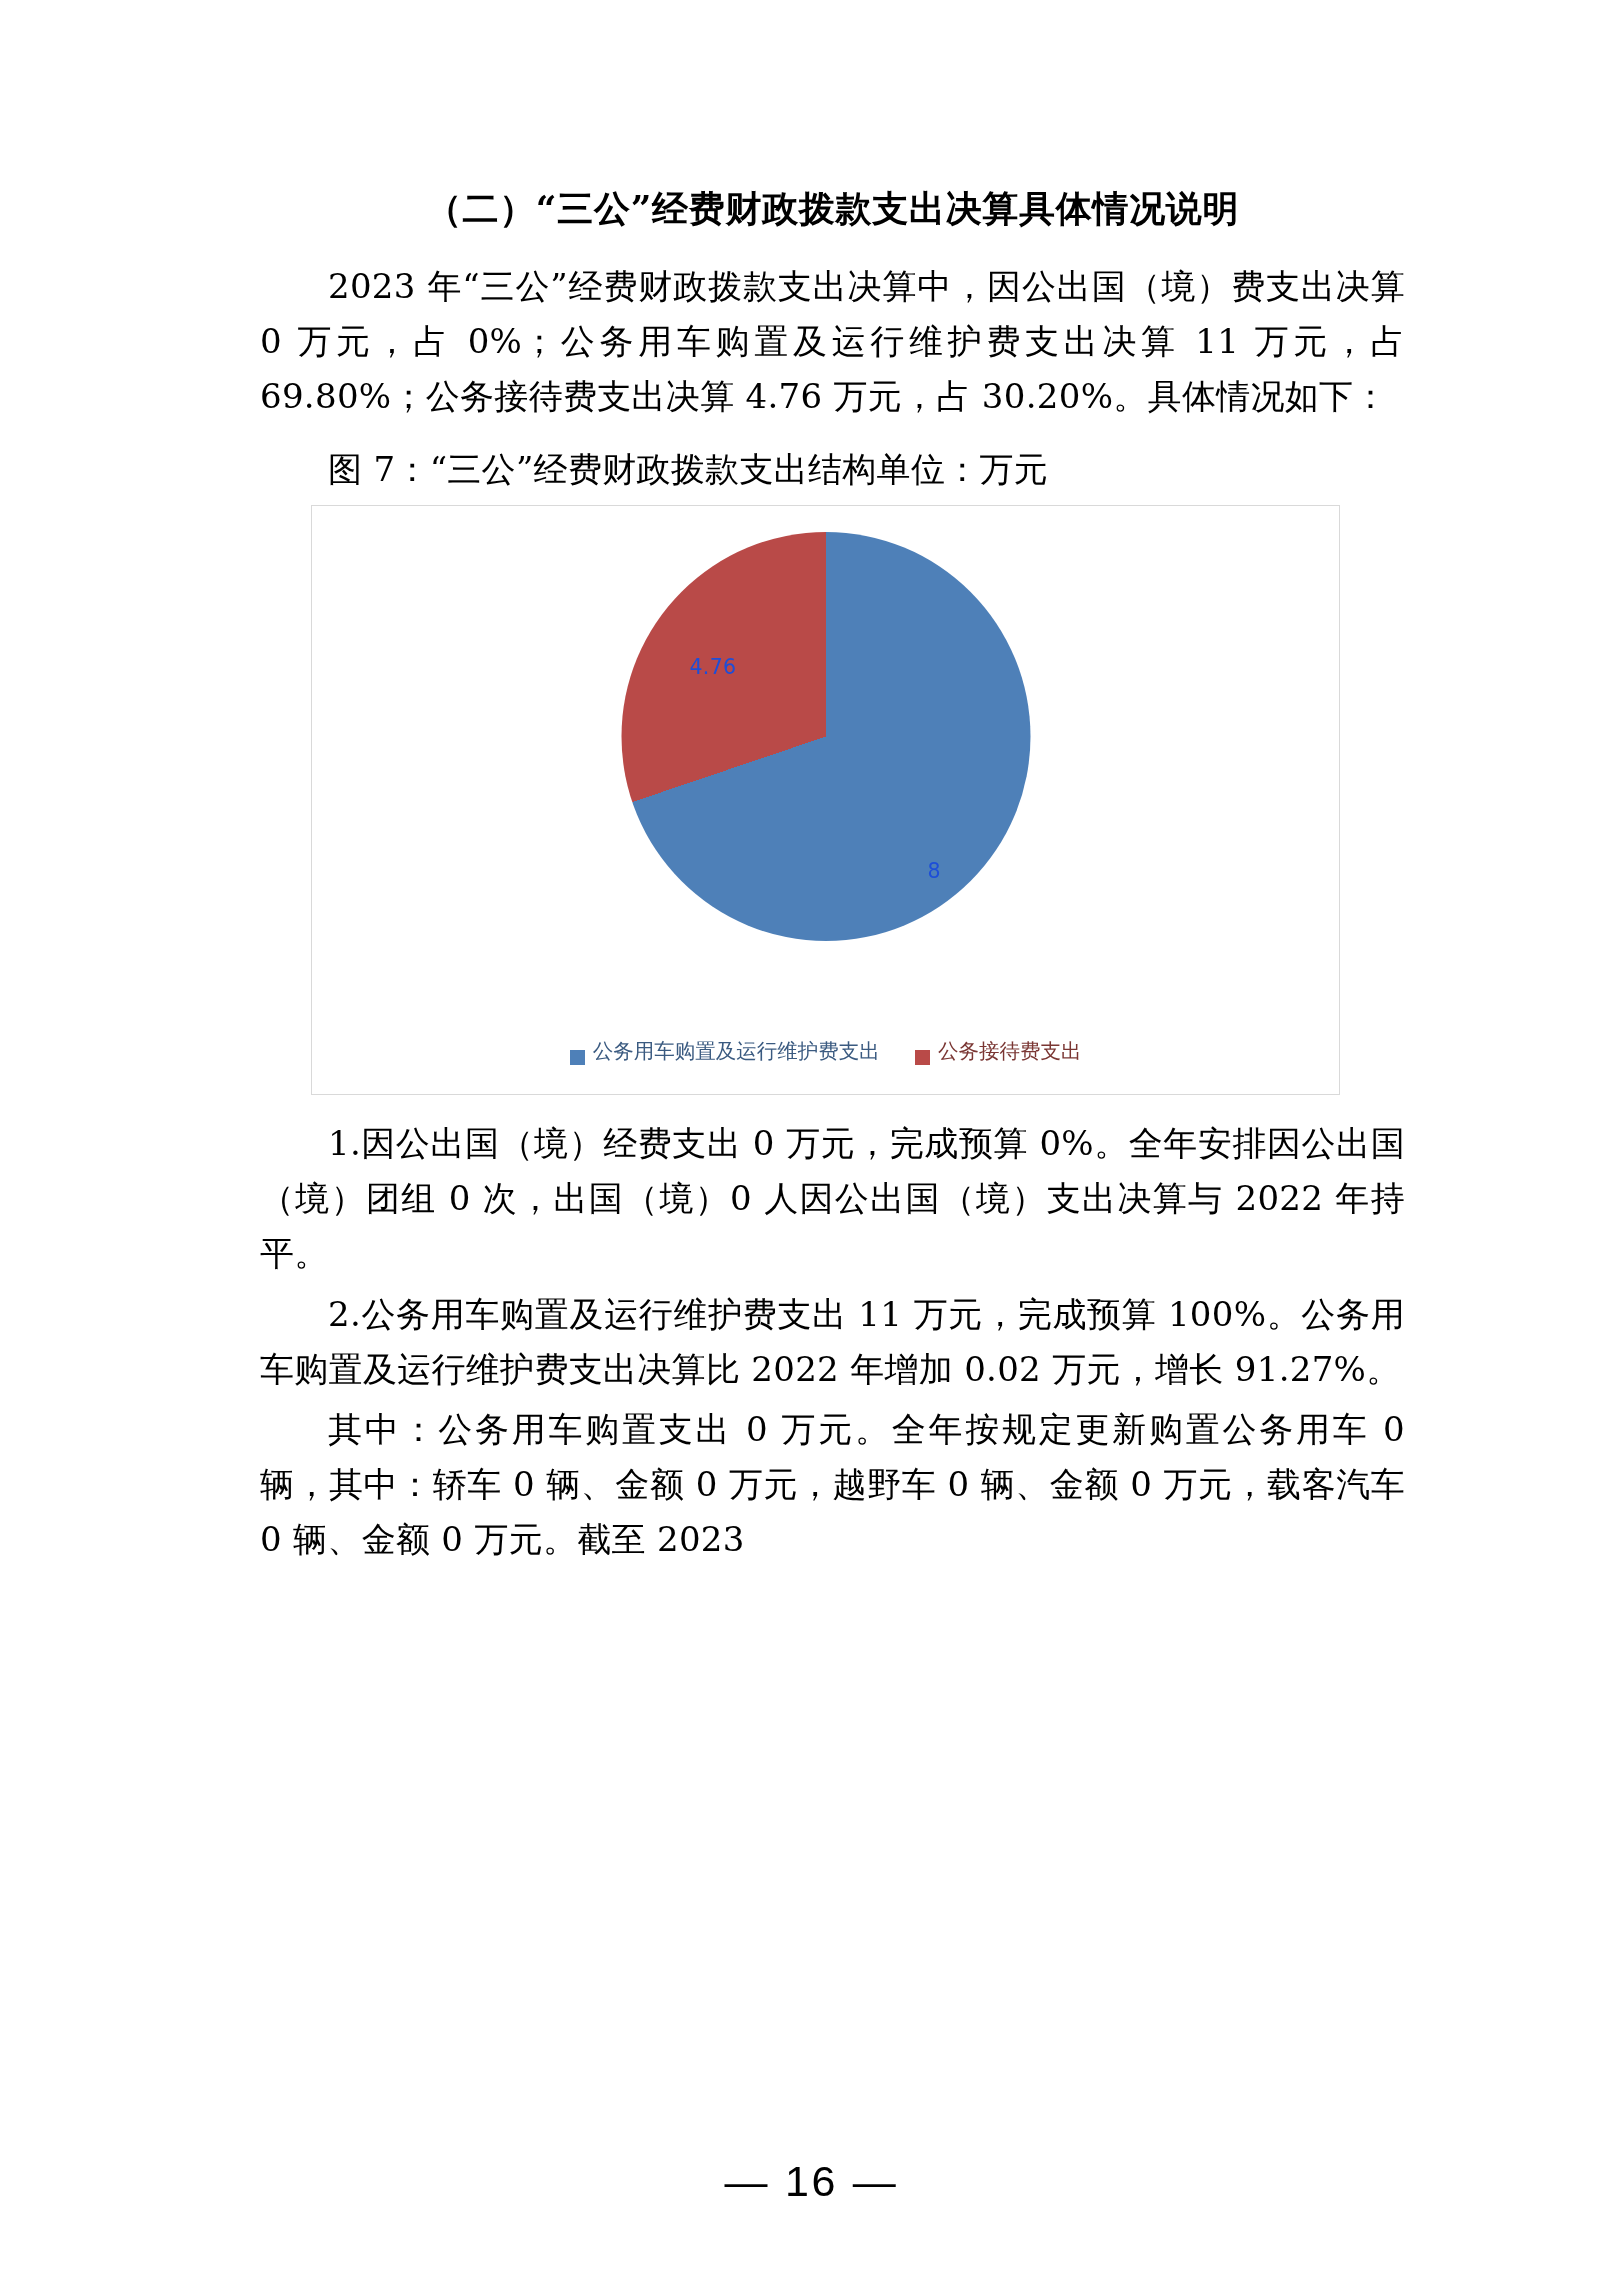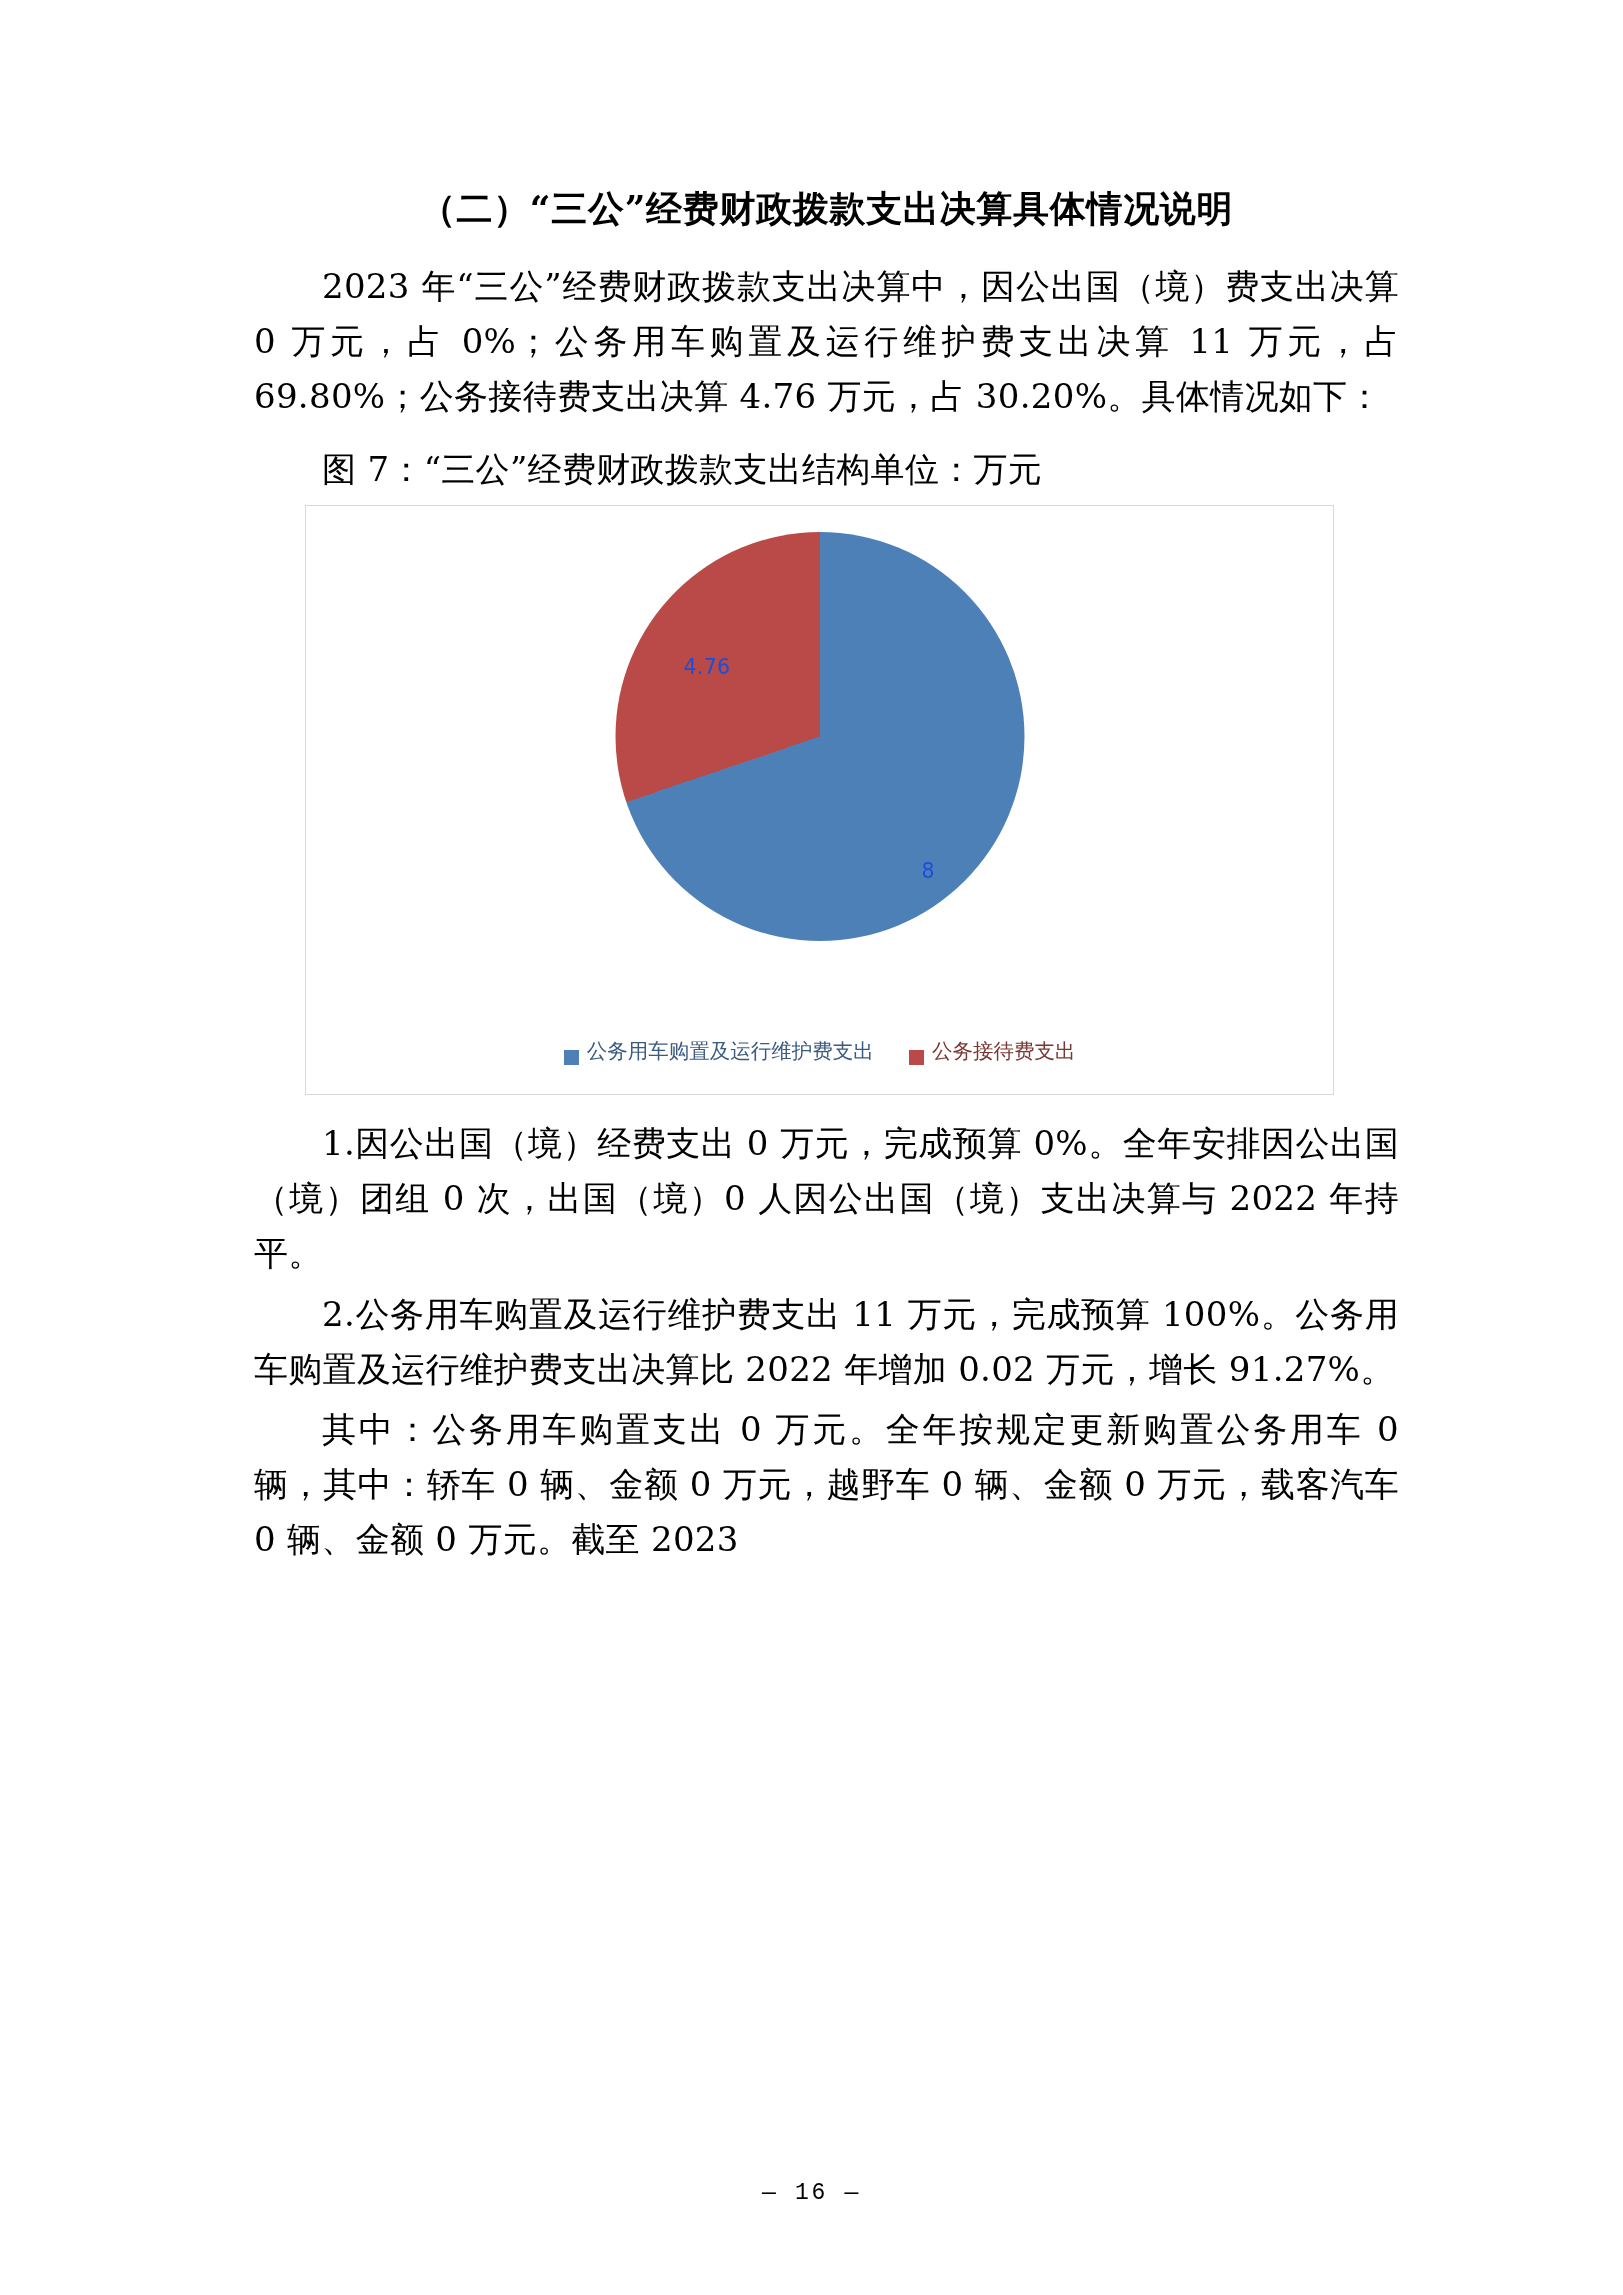--- a/index.html
+++ b/index.html
@@ -17,21 +17,21 @@
   }
   .page {
     position: absolute;
     left: 0; top: 0;
     width: 1623px;
     height: 2295px;
     background: #ffffff;
   }
   .content {
     position: absolute;
-    left: 254px;
+    left: 260px;
     top: 184px;
     width: 1145px;
   }
   .h-sub {
     font-family: "DejaVu Serif", serif;
     font-weight: bold;
     font-size: 36px;
     line-height: 1.35;
     text-align: center;
     letter-spacing: 0.7px;
@@ -132,22 +132,22 @@
     white-space: nowrap;
   }
   .legend-text.red-t { color: #7a3633; }
 
   
   .page-number {
     position: absolute;
     left: 0; right: 0;
     bottom: 89px;
     text-align: center;
-    font-family: Liberation Mono, monospace;
-    font-size: 23px;
+    font-family: Liberation Sans, sans-serif;
+    font-size: 43px;
     letter-spacing: 2.7px;
   }
 </style>
 </head>
 <body>
 
 <div class="page">
   <div class="content">
 
     <h2 class="h-sub">（二）“三公”经费财政拨款支出决算具体情况说明</h2>

